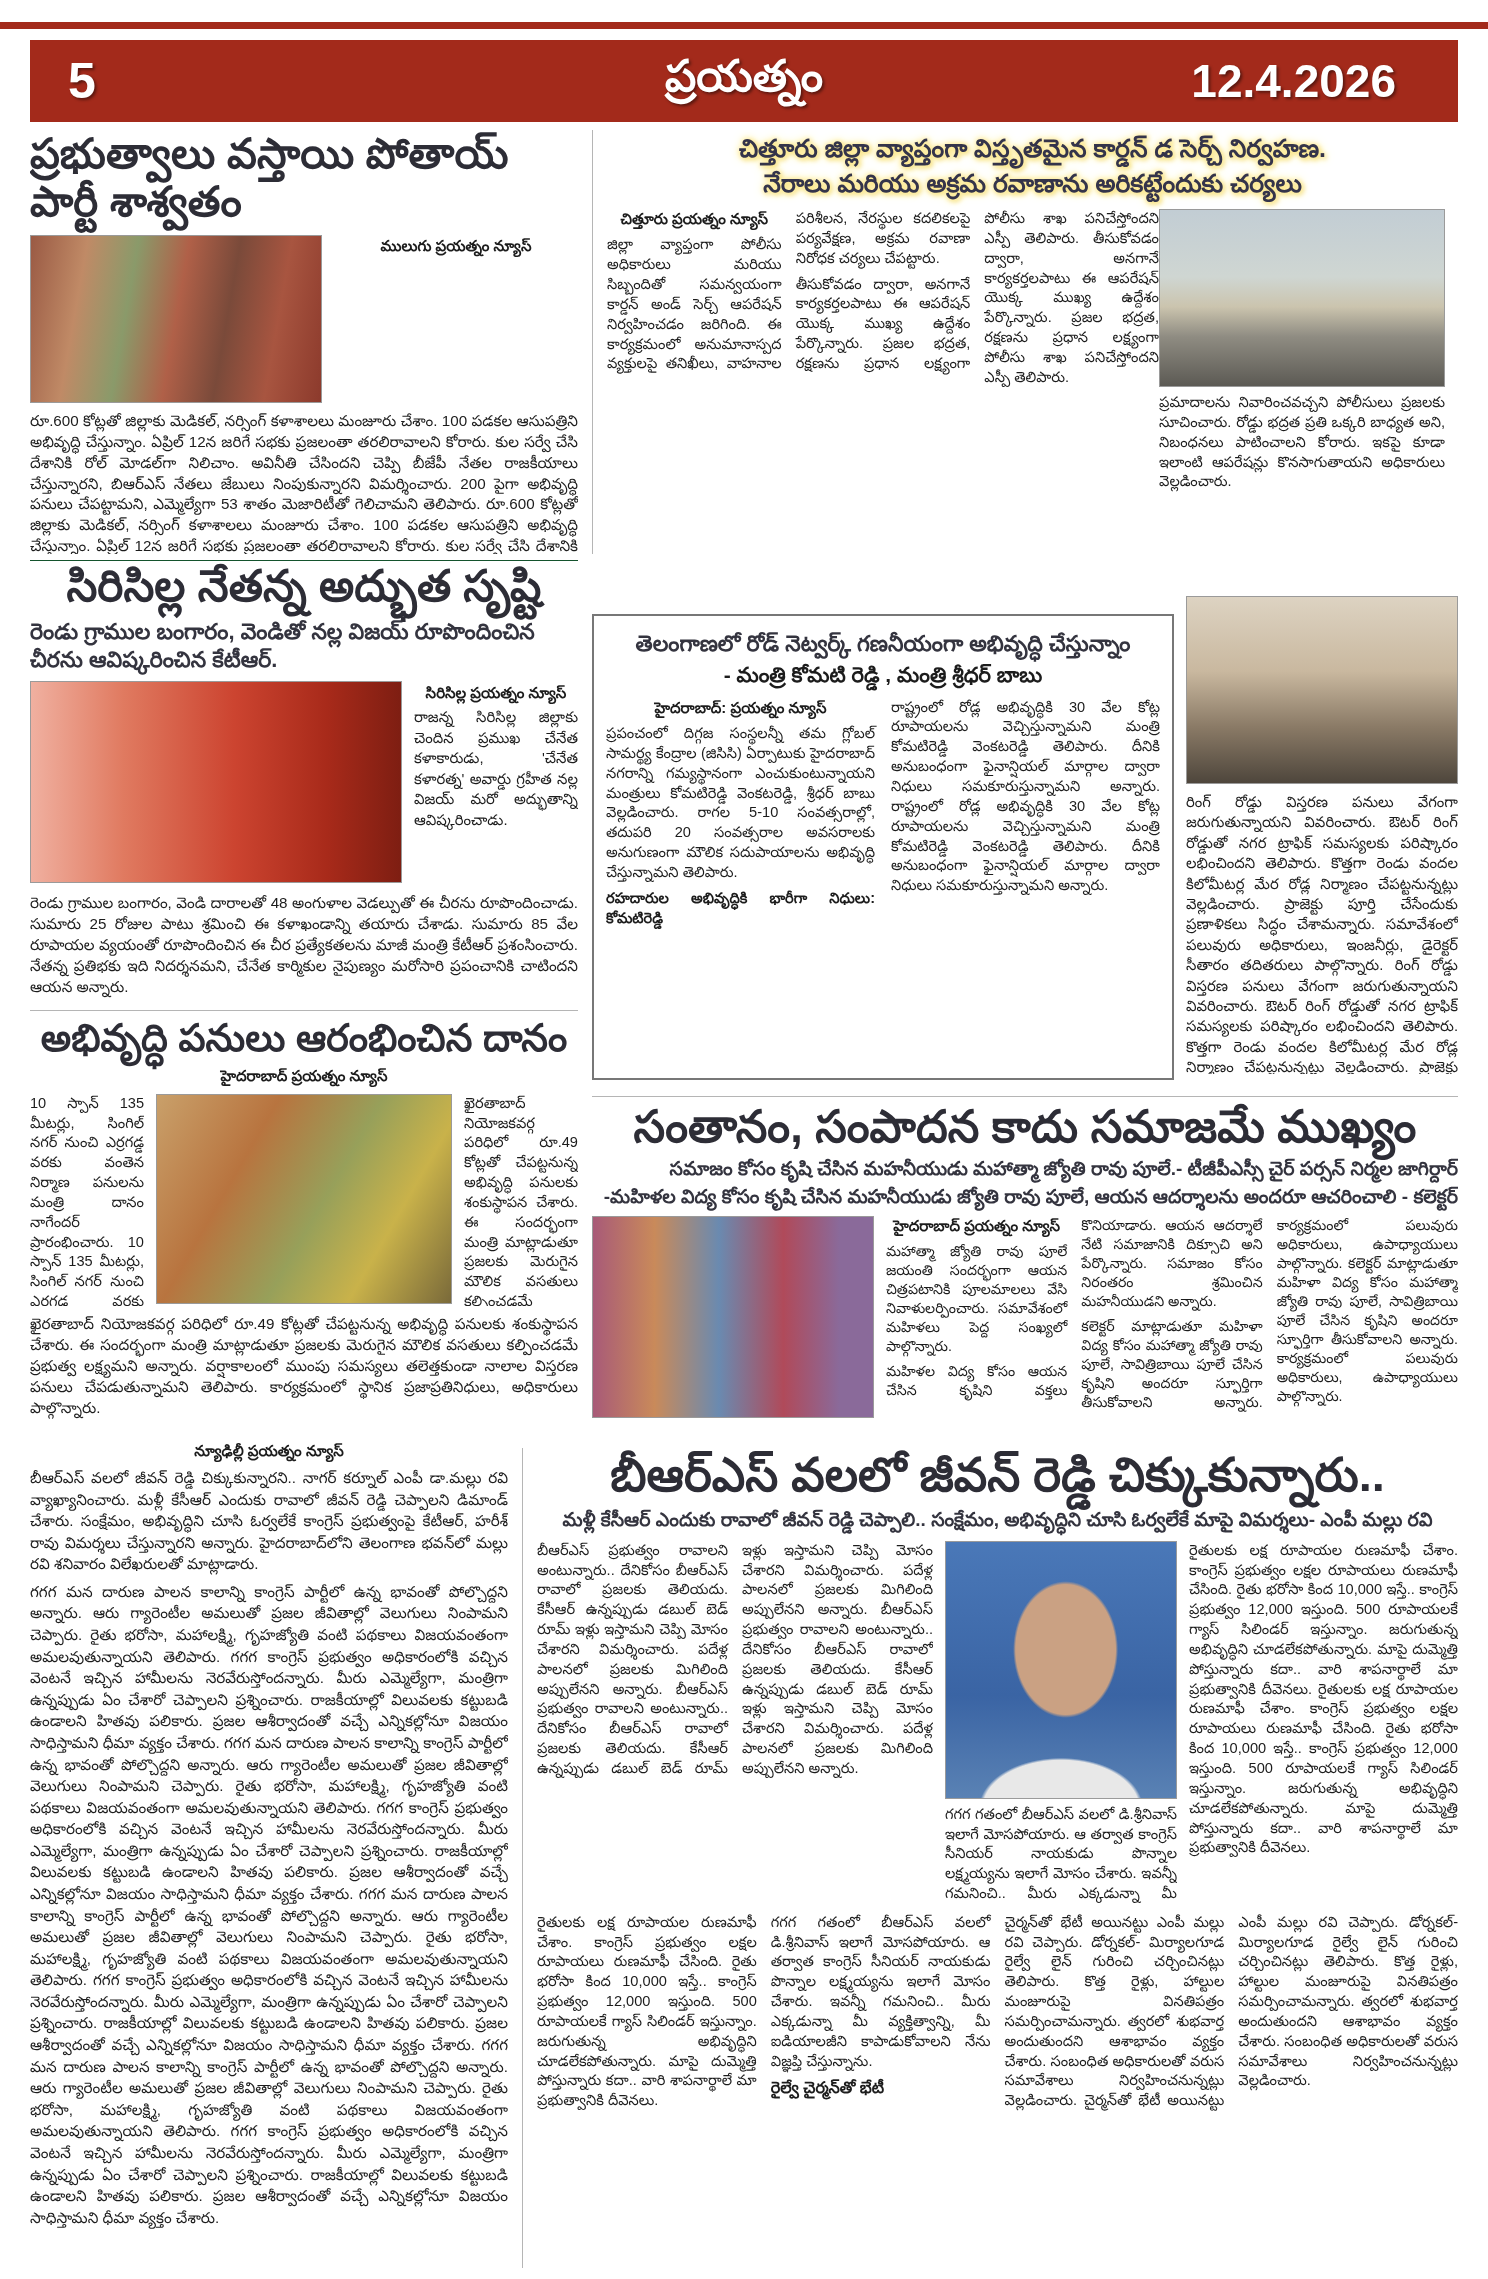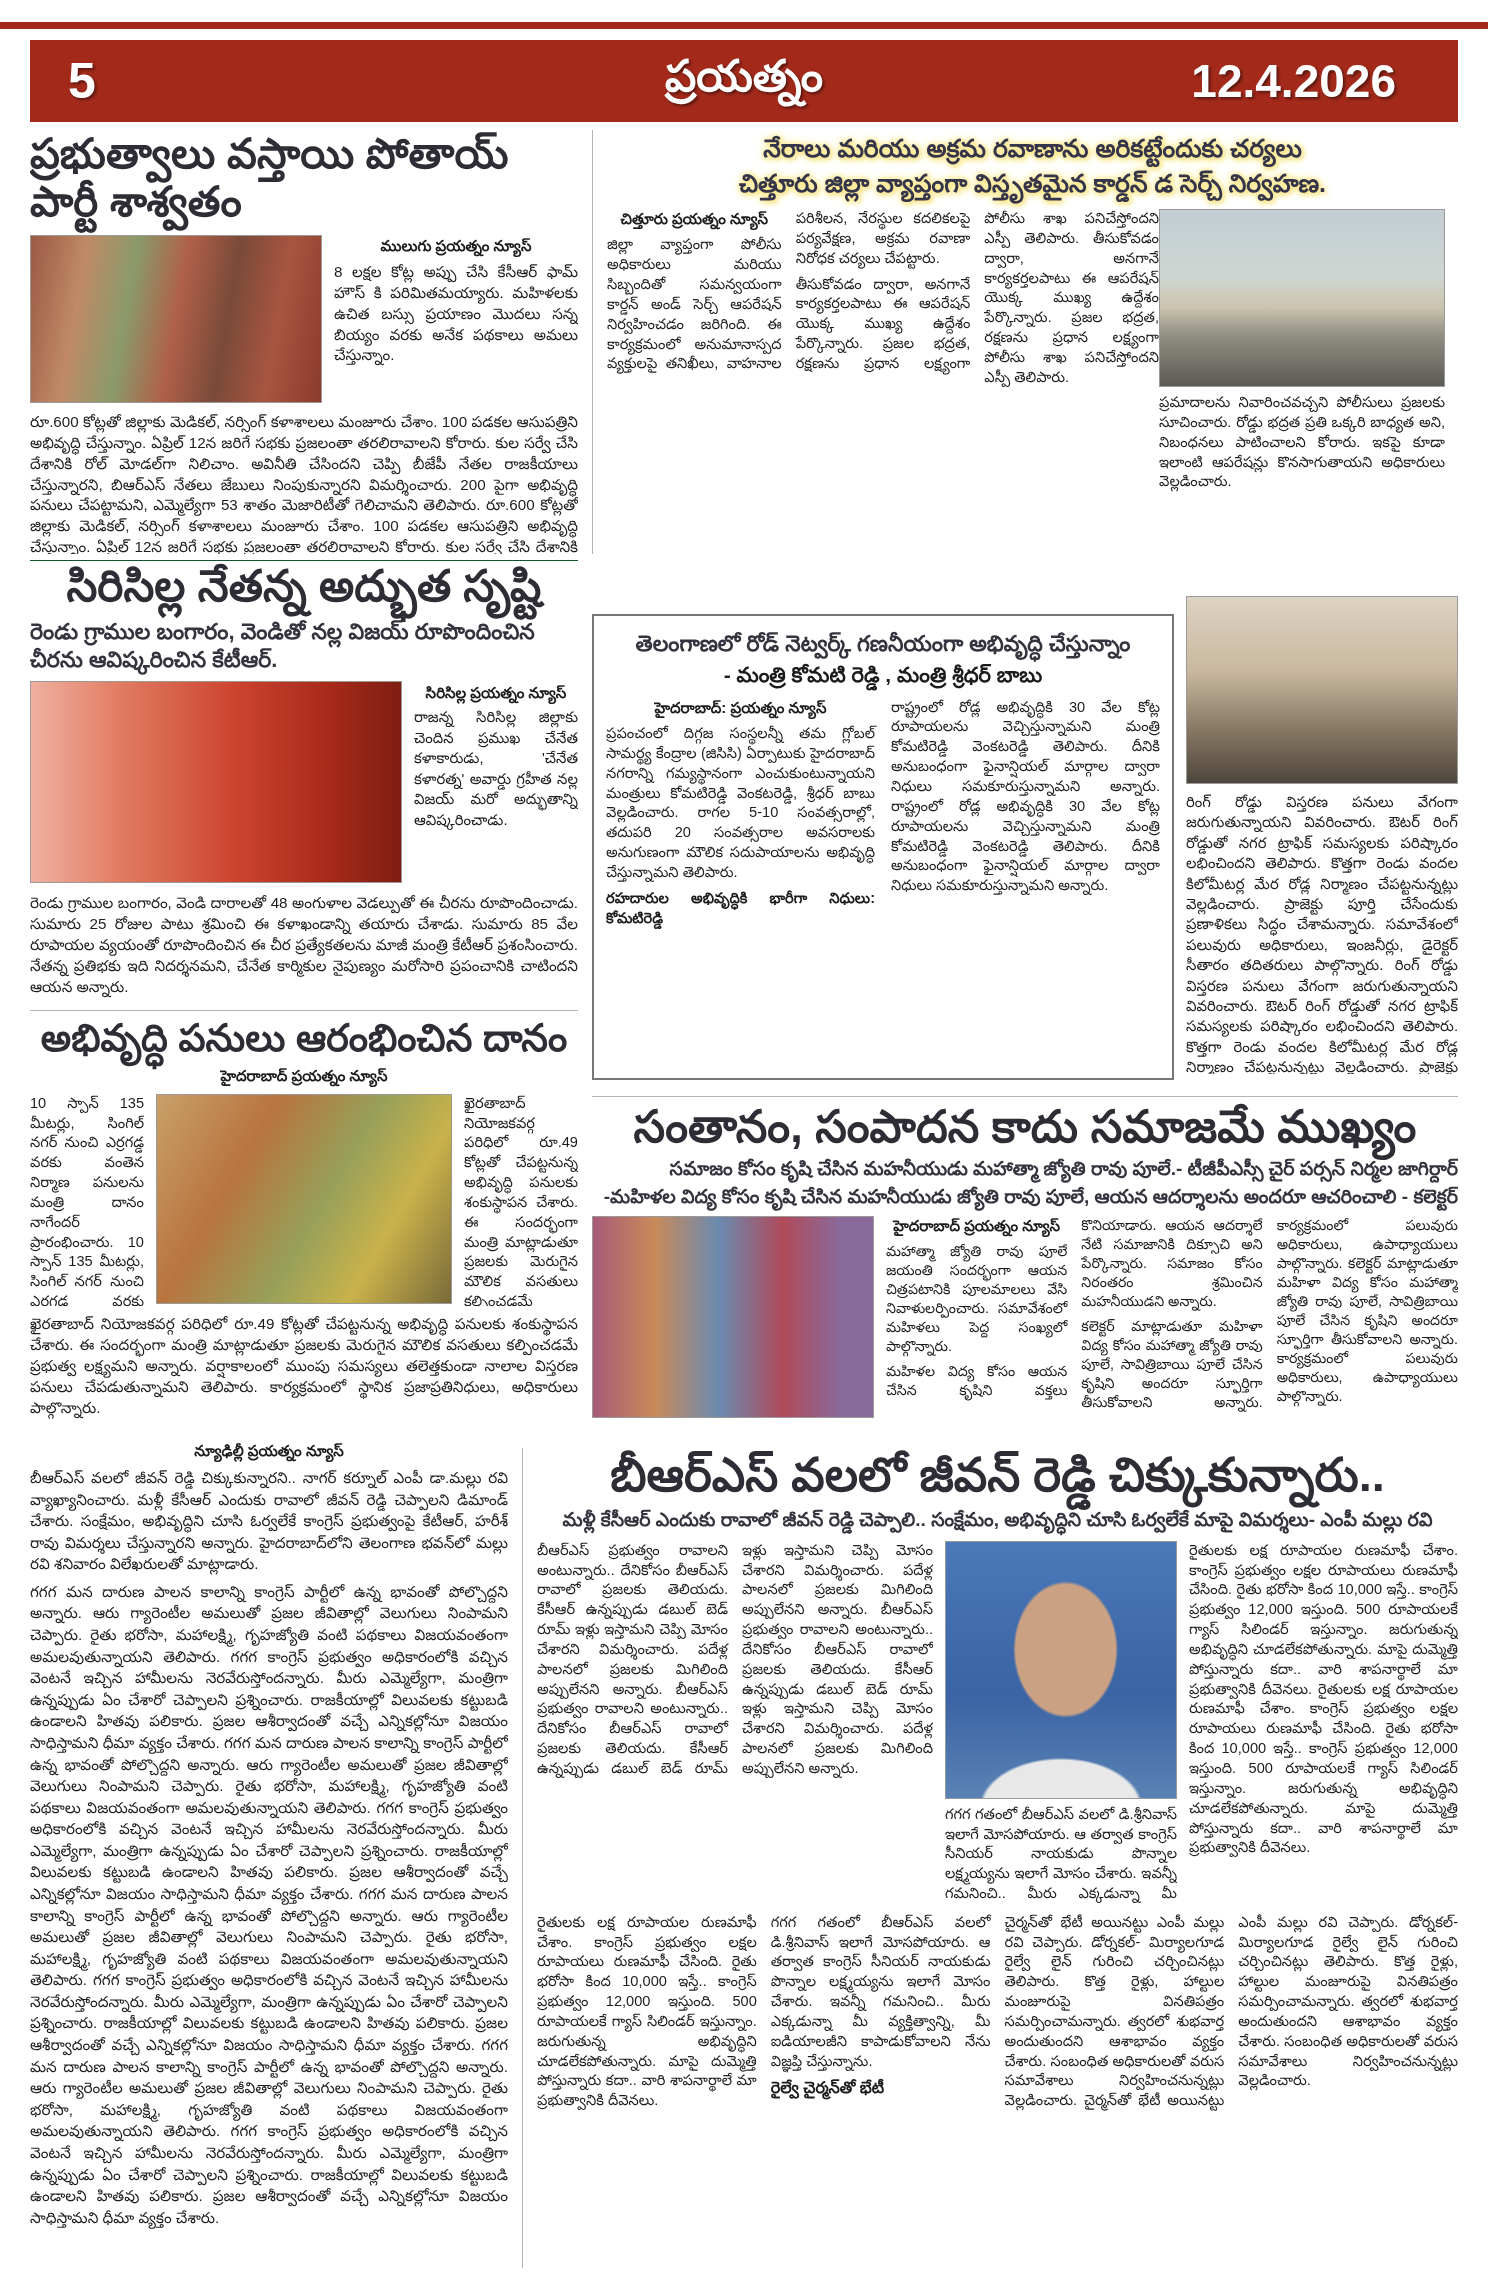--- a/index.html
+++ b/index.html
@@ -103,29 +103,28 @@
     <span class="mast-title">ప్రయత్నం</span>
     <span class="mast-date">12.4.2026</span>
   </header>
 
   <section class="a1">
     <h2 class="hl">ప్రభుత్వాలు వస్తాయి పోతాయ్ పార్టీ శాశ్వతం</h2>
     <div class="row">
       <div class="photo"></div>
       <div class="side">
         <div class="dateline">ములుగు ప్రయత్నం న్యూస్</div>
-        <div class="body" style="height:142px;">8 లక్షల కోట్ల అప్పు చేసి కేసీఆర్ ఫామ్ హౌస్ కి పరిమితమయ్యారు. మహిళలకు ఉచిత బస్సు ప్రయాణం మొదలు సన్న బియ్యం వరకు అనేక పథకాలు అమలు చేస్తున్నాం.</div>
       </div>
     </div>
     <div class="body below">రూ.600 కోట్లతో జిల్లాకు మెడికల్, నర్సింగ్ కళాశాలలు మంజూరు చేశాం. 100 పడకల ఆసుపత్రిని అభివృద్ధి చేస్తున్నాం. ఏప్రిల్ 12న జరిగే సభకు ప్రజలంతా తరలిరావాలని కోరారు. కుల సర్వే చేసి దేశానికి రోల్ మోడల్‌గా నిలిచాం. అవినీతి చేసిందని చెప్పి బీజేపీ నేతల రాజకీయాలు చేస్తున్నారని, బిఆర్ఎస్ నేతలు జేబులు నింపుకున్నారని విమర్శించారు. 200 పైగా అభివృద్ధి పనులు చేపట్టామని, ఎమ్మెల్యేగా 53 శాతం మెజారిటీతో గెలిచామని తెలిపారు. రూ.600 కోట్లతో జిల్లాకు మెడికల్, నర్సింగ్ కళాశాలలు మంజూరు చేశాం. 100 పడకల ఆసుపత్రిని అభివృద్ధి చేస్తున్నాం. ఏప్రిల్ 12న జరిగే సభకు ప్రజలంతా తరలిరావాలని కోరారు. కుల సర్వే చేసి దేశానికి రోల్ మోడల్‌గా నిలిచాం. అవినీతి చేసిందని చెప్పి బీజేపీ నేతల రాజకీయాలు చేస్తున్నారని, బిఆర్ఎస్ నేతలు జేబులు నింపుకున్నారని విమర్శించారు. 200 పైగా అభివృద్ధి పనులు చేపట్టామని, ఎమ్మెల్యేగా 53 శాతం మెజారిటీతో గెలిచామని తెలిపారు.</div>
   </section>
 
   <section class="a2">
+    <div class="sub glow-s">చిత్తూరు జిల్లా వ్యాప్తంగా విస్తృతమైన కార్డన్ డ సెర్చ్ నిర్వహణ.</div>
     <div class="sub glow-s">నేరాలు మరియు అక్రమ రవాణాను అరికట్టేందుకు చర్యలు</div>
-    <div class="sub glow-s">చిత్తూరు జిల్లా వ్యాప్తంగా విస్తృతమైన కార్డన్ డ సెర్చ్ నిర్వహణ.</div>
     <div class="bodywrap">
       <div class="cols body">
         <p class="dateline">చిత్తూరు ప్రయత్నం న్యూస్</p>
         <p>జిల్లా వ్యాప్తంగా పోలీసు అధికారులు మరియు సిబ్బందితో సమన్వయంగా కార్డన్ అండ్ సెర్చ్ ఆపరేషన్ నిర్వహించడం జరిగింది. ఈ కార్యక్రమంలో అనుమానాస్పద వ్యక్తులపై తనిఖీలు, వాహనాల పరిశీలన, నేరస్థుల కదలికలపై పర్యవేక్షణ, అక్రమ రవాణా నిరోధక చర్యలు చేపట్టారు.</p>
         <p>తీసుకోవడం ద్వారా, అనగానే కార్యకర్తలపాటు ఈ ఆపరేషన్ యొక్క ముఖ్య ఉద్దేశం పేర్కొన్నారు. ప్రజల భద్రత, రక్షణను ప్రధాన లక్ష్యంగా పోలీసు శాఖ పనిచేస్తోందని ఎస్పీ తెలిపారు. తీసుకోవడం ద్వారా, అనగానే కార్యకర్తలపాటు ఈ ఆపరేషన్ యొక్క ముఖ్య ఉద్దేశం పేర్కొన్నారు. ప్రజల భద్రత, రక్షణను ప్రధాన లక్ష్యంగా పోలీసు శాఖ పనిచేస్తోందని ఎస్పీ తెలిపారు.</p>
       </div>
       <div class="rightcol">
         <div class="photo"></div>
         <div class="rtxt">ప్రమాదాలను నివారించవచ్చని పోలీసులు ప్రజలకు సూచించారు. రోడ్డు భద్రత ప్రతి ఒక్కరి బాధ్యత అని, నిబంధనలు పాటించాలని కోరారు. ఇకపై కూడా ఇలాంటి ఆపరేషన్లు కొనసాగుతాయని అధికారులు వెల్లడించారు.</div>
       </div>

